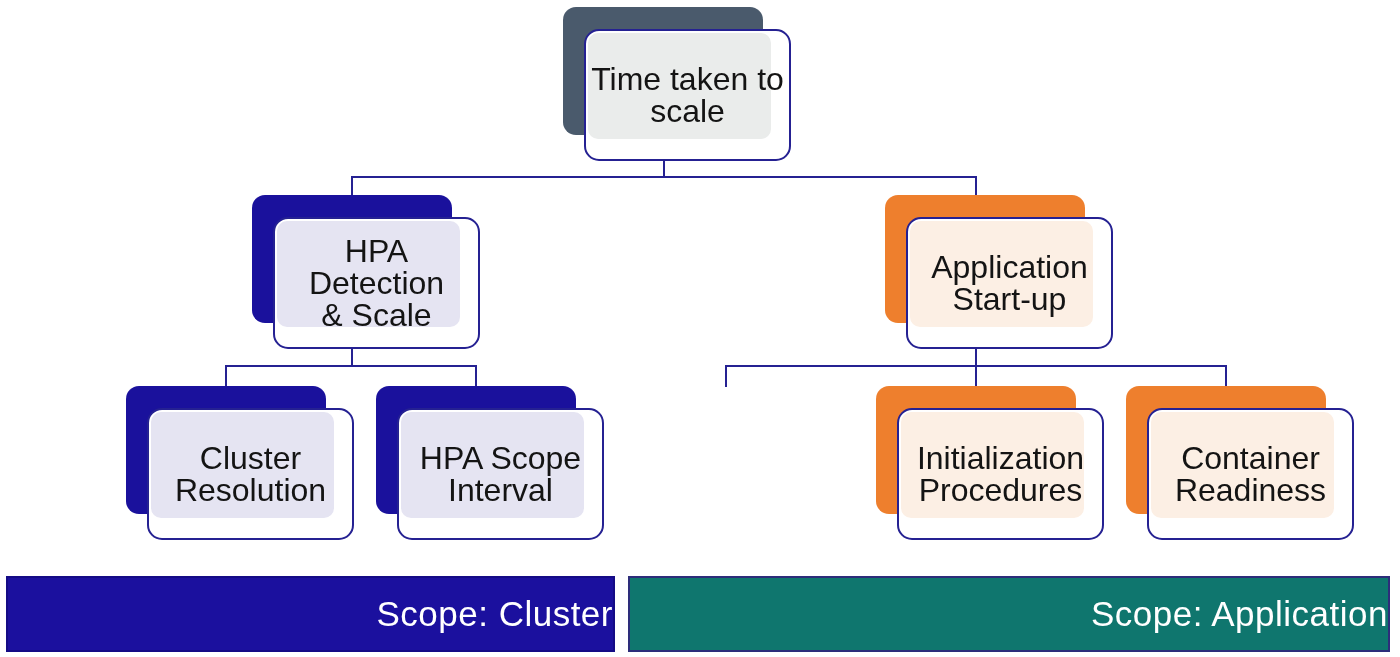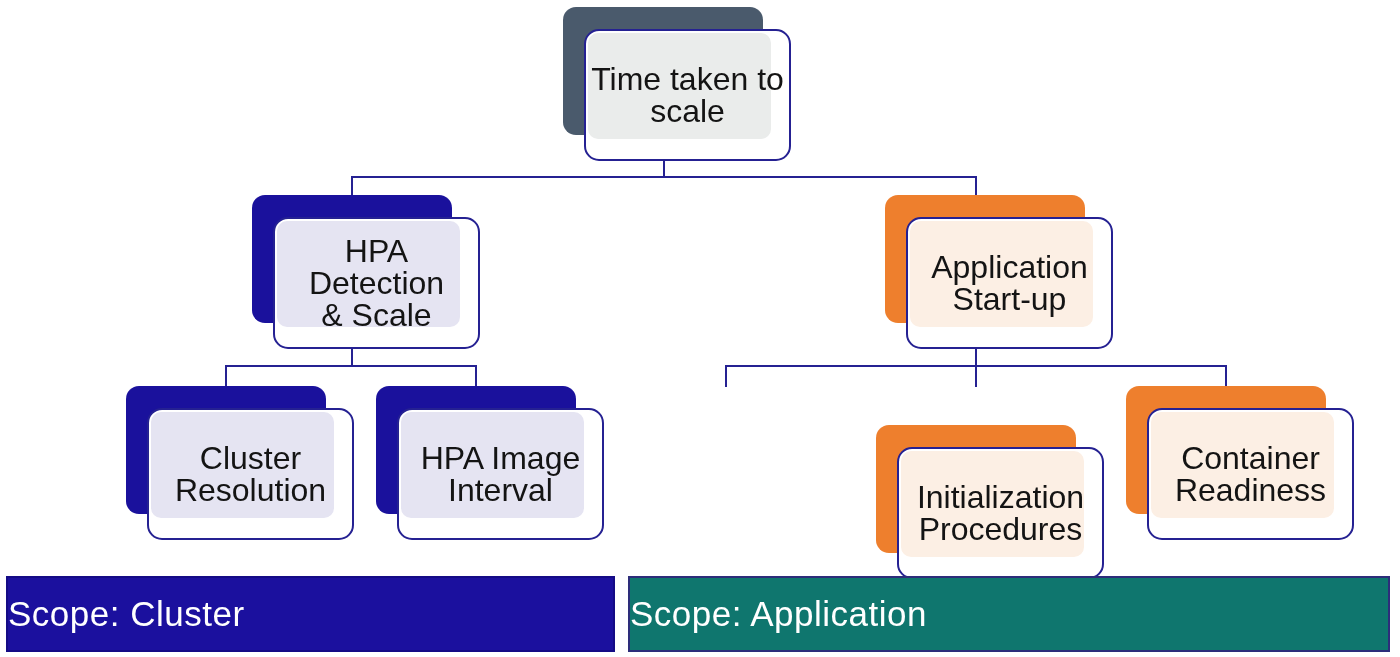--- a/index.html
+++ b/index.html
@@ -75,21 +75,21 @@
   }
 
   
   .banner {
     position: absolute;
     top: 576px;
     height: 76px;
     box-sizing: border-box;
     display: flex;
     align-items: center;
-    justify-content: flex-start;
+    justify-content: flex-end;
     color: #ffffff;
     font-size: 35px;
     letter-spacing: 0.5px;
   }
   .banner-cluster {
     left: 6px;
     width: 609px;
     background: #1b109e;
     border: 2px solid #140b85;
   }
@@ -163,28 +163,28 @@
         <div>Resolution</div>
       </div>
     </div>
   </div>
 
   <div class="node theme-blue" style="left:376px; top:386px;">
     <div class="shadow"></div>
     <div class="front">
       <div class="tint"></div>
       <div class="label">
-        <div>HPA Image</div>
+        <div>HPA Scope</div>
         <div>Interval</div>
       </div>
     </div>
   </div>
 
 
-  <div class="node theme-orange" style="left:876px; top:386px;margin-top:39px;">
+  <div class="node theme-orange" style="left:876px; top:386px;">
     <div class="shadow"></div>
     <div class="front">
       <div class="tint"></div>
       <div class="label">
         <div>Initialization</div>
         <div>Procedures</div>
       </div>
     </div>
   </div>
 

